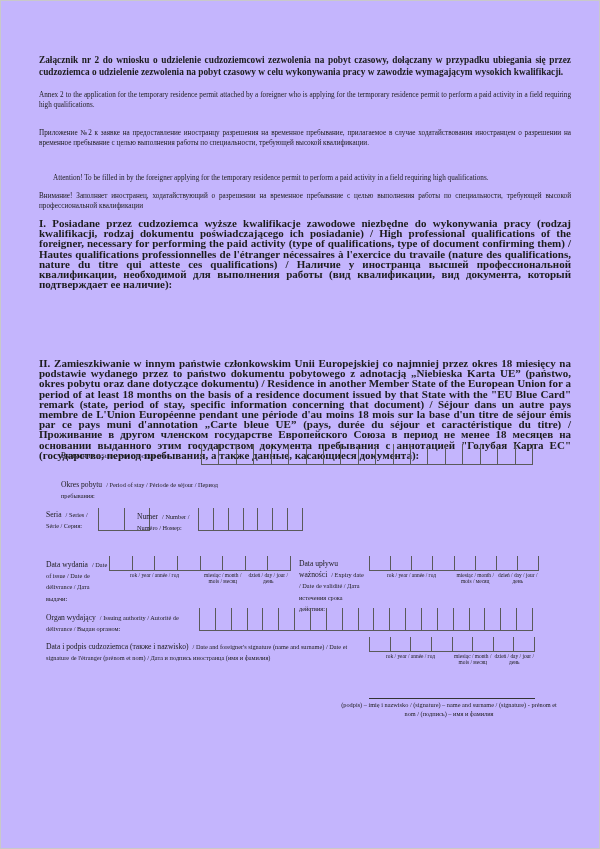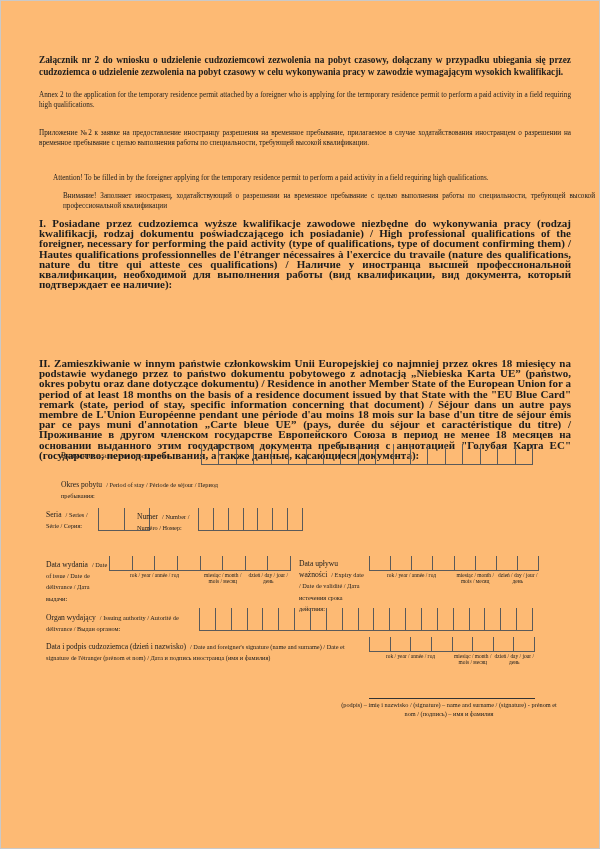--- a/index.html
+++ b/index.html
@@ -1,20 +1,20 @@
 <!DOCTYPE html>
 <html><head>
 <meta charset="utf-8">
 <style>
   html,body{margin:0;padding:0;background:#e9e9e9;}
   .page{
     position:relative;
     width:600px;height:849px;
     margin:0 auto;
-    background:#fdba74;
+    background:#c4b5fd;
     border:1px solid #c9c9c9;
     box-sizing:border-box;
     font-family:"Liberation Serif", serif;
     color:#1c1c1c;
     overflow:hidden;
   }
   .abs{position:absolute;}
   .just{text-align:justify;}
   .title{font-size:9.3px;line-height:12.2px;font-weight:bold;}
   .body7{font-size:7.2px;line-height:9.5px;}
@@ -42,21 +42,21 @@
 </head>
 <body>
 
 <div class="page">
 
   <div class="abs title just" style="top:53px;left:38px;width:532px;">Załącznik nr 2 do wniosku o udzielenie cudzoziemcowi zezwolenia na pobyt czasowy, dołączany w przypadku ubiegania się przez cudzoziemca o udzielenie zezwolenia na pobyt czasowy w celu wykonywania pracy w zawodzie wymagającym wysokich kwalifikacji.</div>
   <div class="abs body7 just" style="top:90px;left:38px;width:532px;">Annex 2 to the application for the temporary residence permit attached by a foreigner who is applying for the termporary residence permit to perform a paid activity in a field requiring high qualifications.</div>
   <div class="abs body7 just" style="top:128px;left:38px;width:532px;">Приложение №2 к заявке на предоставление иностранцу разрешения на временное пребывание, прилагаемое в случае ходатайствования иностранцем о разрешении на временное пребывание с целью выполнения работы по специальности, требующей высокой квалификации.</div>
 
   <div class="abs body7" style="top:173px;left:52px;width:532px;">Attention! To be filled in by the foreigner applying for the temporary residence permit to perform a paid activity in a field requiring high qualifications.</div>
-  <div class="abs body7 just" style="top:191px;left:38px;width:532px;margin-left:24px;">Внимание! Заполняет иностранец, ходатайствующий о разрешении на временное пребывание с целью выполнения работы по специальности, требующей высокой профессиональной квалификации</div>
+  <div class="abs body7 just" style="top:191px;left:38px;width:532px;">Внимание! Заполняет иностранец, ходатайствующий о разрешении на временное пребывание с целью выполнения работы по специальности, требующей высокой профессиональной квалификации</div>
 
   <div class="abs sec just" style="top:217px;left:38px;width:532px;">I. Posiadane przez cudzoziemca wyższe kwalifikacje zawodowe niezbędne do wykonywania pracy (rodzaj kwalifikacji, rodzaj dokumentu poświadczającego ich posiadanie) / High professional qualifications of the foreigner, necessary for performing the paid activity (type of qualifications, type of document confirming them) / Hautes qualifications professionnelles de l'étranger nécessaires à l'exercice du travaile (nature des qualifications, nature du titre qui atteste ces qualifications) / Наличие у иностранца высшей профессиональной квалификации, необходимой для выполнения работы (вид квалификации, вид документа, который подтверждает ее наличие):</div>
   <div class="abs" style="top:266px;left:38px;width:532px;height:88px;"></div>
 
   <div class="abs sec just" style="top:357px;left:38px;width:532px;">II. Zamieszkiwanie w innym państwie członkowskim Unii Europejskiej co najmniej przez okres 18 miesięcy na podstawie wydanego przez to państwo dokumentu pobytowego z adnotacją „Niebieska Karta UE” (państwo, okres pobytu oraz dane dotyczące dokumentu) / Residence in another Member State of the European Union for a period of at least 18 months on the basis of a residence document issued by that State with the "EU Blue Card" remark (state, period of stay, specific information concerning that document) / Séjour dans un autre pays membre de L'Union Européenne pendant une période d'au moins 18 mois sur la base d'un titre de séjour émis par ce pays muni d'annotation „Carte bleue UE” (pays, durée du séjour et caractéristique du titre) / Проживание в другом членском государстве Европейского Союза в период не менее 18 месяцев на основании выданного этим государством документа пребывания с аннотацией "Голубая Карта ЕС" (государство, период пребывания, а также данные, касающиеся документа):</div>
 
   <div class="abs fldlbl" style="top:448px;left:60px;width:135px;">
     <span class="pl">Внимание</span>
     <span class="rest">/ State / Pays / Государство:</span>
   </div>
@@ -177,21 +177,21 @@
       <div class="cell"></div>
       <div class="cell"></div>
       <div class="cell"></div>
       <div class="cell"></div>
       <div class="cell"></div>
       <div class="cell"></div>
       <div class="cell"></div>
     </div>
 
   <div class="abs fldlbl" style="top:639px;left:45px;width:318px;">
-    <span class="pl">Data i podpis cudzoziemca (dzień i nazwisko)</span>
+    <span class="pl">Data i podpis cudzoziemca (также i nazwisko)</span>
     <span class="rest">/ Date and foreigner's signature (name and surname) / Date et signature de l'étranger (prénom et nom) / Дата и подпись иностранца (имя и фамилия)</span>
   </div>
   <div class="abs datefield" style="top:636px;left:368px;width:166px;">
     <div class="datecomb">
         <div class="cell"></div>
         <div class="cell"></div>
         <div class="cell"></div>
         <div class="cell"></div>
         <div class="cell"></div>
         <div class="cell"></div>

